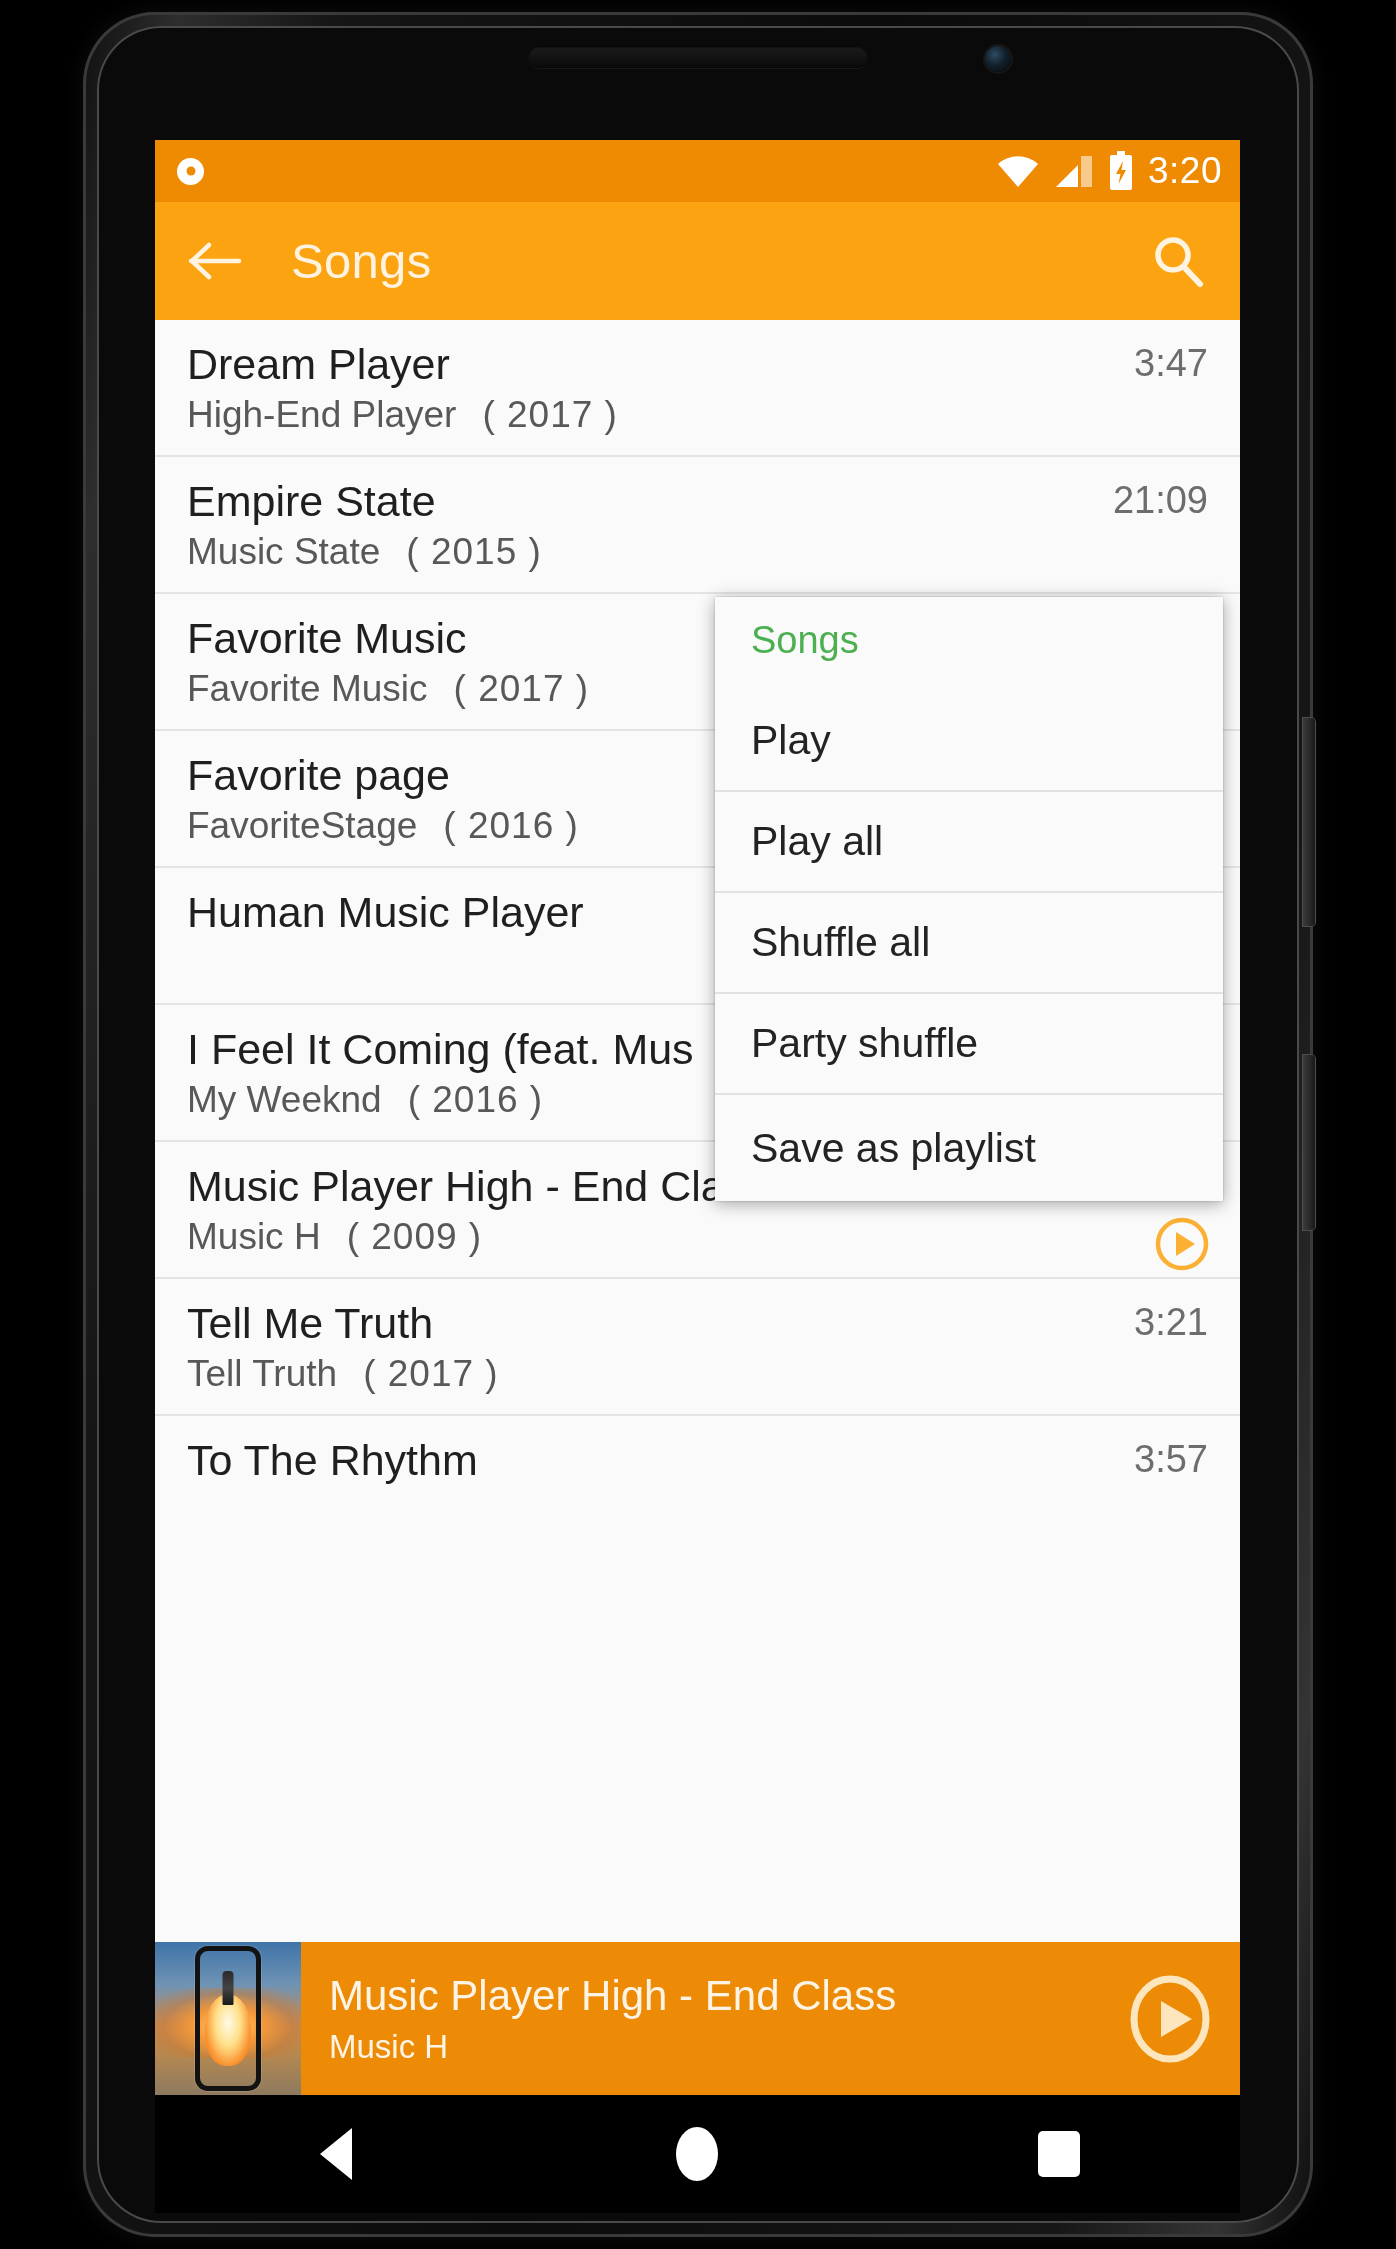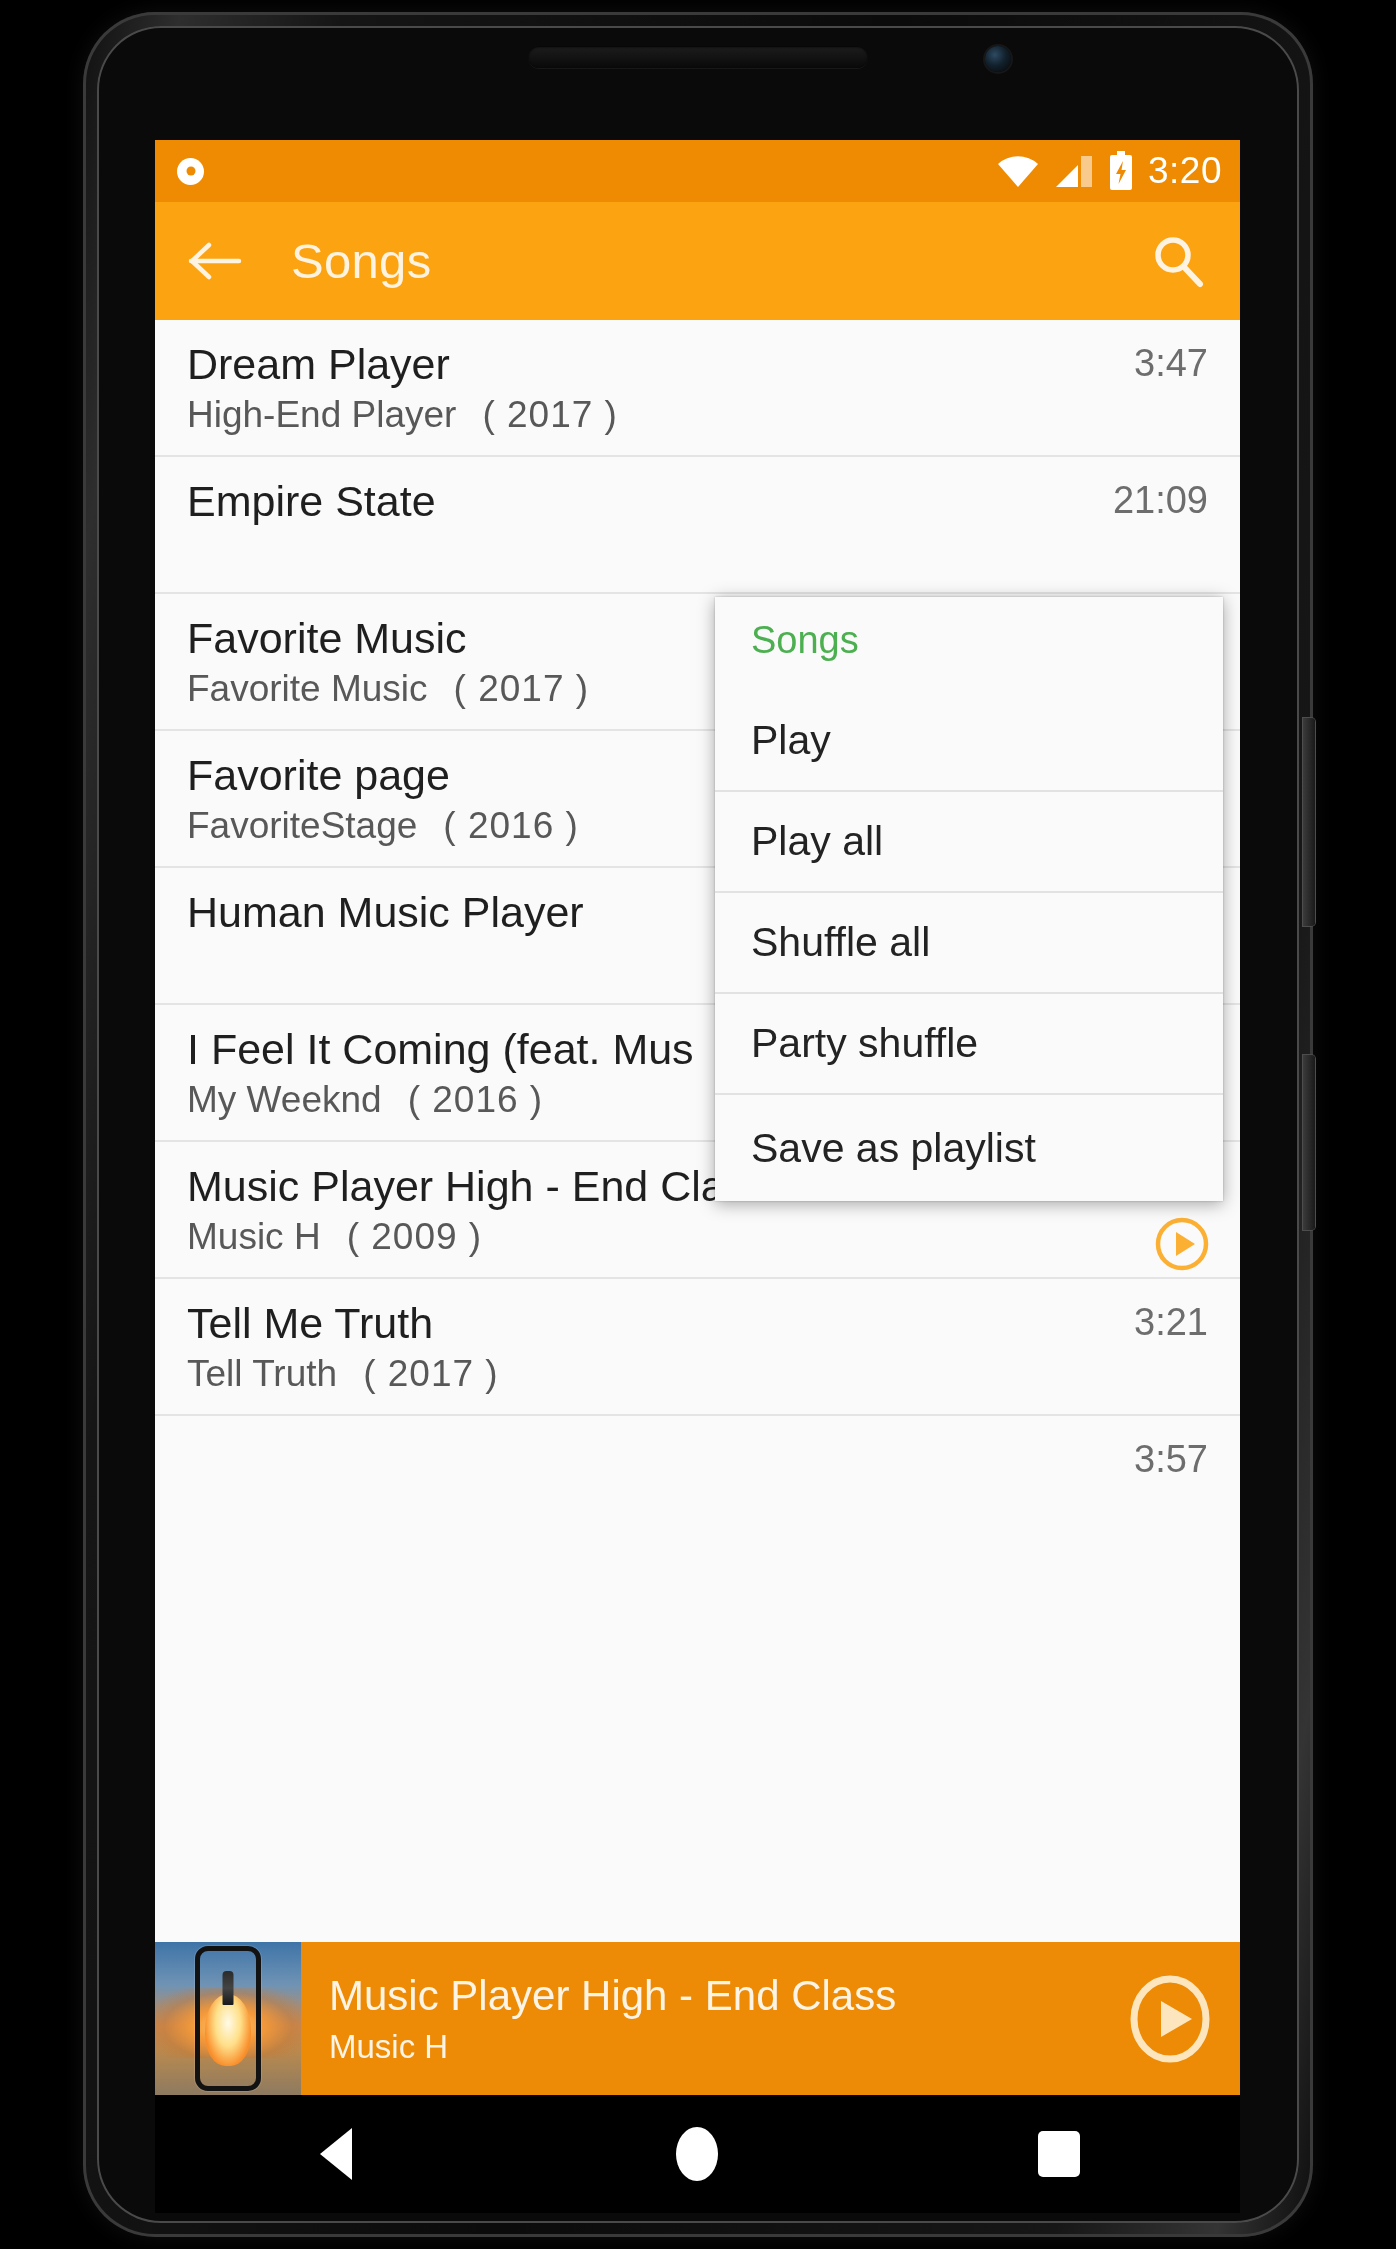--- a/index.html
+++ b/index.html
@@ -277,20 +277,21 @@
     </div>
 
     <div class="song-list" id="song-list">
         <div class="song-row">
           <div class="song-title">Dream Player</div>
           <div class="song-sub"><span>High-End Player</span><span class="yr">( 2017 )</span></div>
           <div class="song-dur">3:47</div>
         </div>
         <div class="song-row">
           <div class="song-title">Empire State</div>
+          <div class="song-sub"><span>Music State</span><span class="yr">( 2015 )</span></div>
           <div class="song-dur">21:09</div>
         </div>
         <div class="song-row">
           <div class="song-title">Favorite Music</div>
           <div class="song-sub"><span>Favorite Music</span><span class="yr">( 2017 )</span></div>
         </div>
         <div class="song-row">
           <div class="song-title">Favorite page</div>
           <div class="song-sub"><span>FavoriteStage</span><span class="yr">( 2016 )</span></div>
         </div>
@@ -309,20 +310,21 @@
               <circle cx="28" cy="28" r="24" fill="none" stroke="#fbb034" stroke-width="4.5"></circle>
               <path d="M22 16 L41 28 L22 40 Z" fill="#fbb034"></path>
             </svg></div>
         </div>
         <div class="song-row">
           <div class="song-title">Tell Me Truth</div>
           <div class="song-sub"><span>Tell Truth</span><span class="yr">( 2017 )</span></div>
           <div class="song-dur">3:21</div>
         </div>
         <div class="song-row partial">
+          <div class="song-title">To The Rhythm</div>
           <div class="song-dur">3:57</div>
         </div>
       </div>
 
     <div class="popup-menu">
       <div class="pm-item header">Songs</div>
       <div class="pm-item first-action">Play</div>
       <div class="pm-item">Play all</div>
       <div class="pm-item">Shuffle all</div>
       <div class="pm-item">Party shuffle</div>

